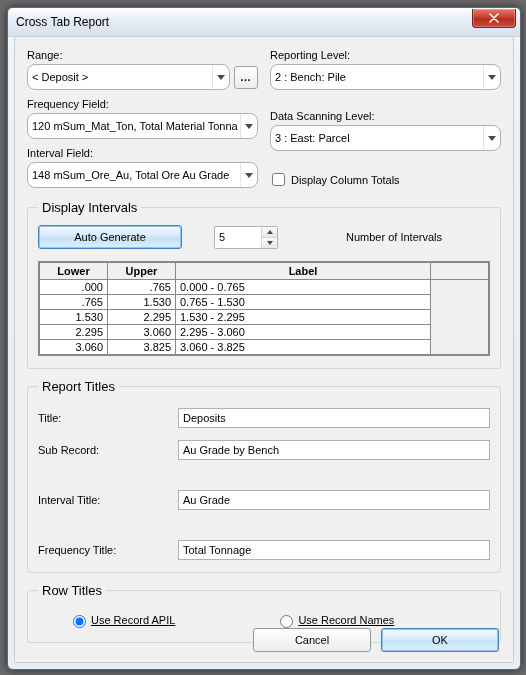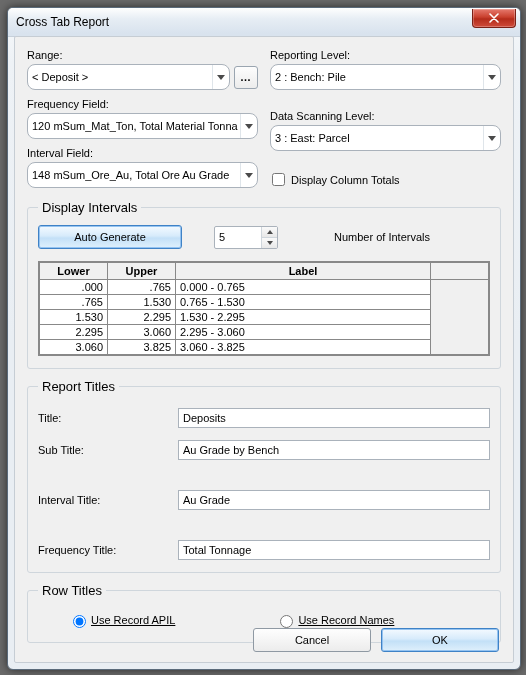--- a/index.html
+++ b/index.html
@@ -181,21 +181,21 @@
     border-left: 1px solid #cfd6dc;
   }
   .spinner .spinner-btns div {
     flex: 1;
     display: flex;
     align-items: center;
     justify-content: center;
     background: linear-gradient(#fafafa, #e8e8e8);
   }
   .spinner .spinner-btns div:first-child { border-bottom: 1px solid #cfd6dc; }
-  .num-label { margin-left: 24px; }
+  .num-label { margin-left: 36px; }
 
   .table-wrap {
     margin-top: 12px;
     border: 1px solid #888;
     background: #fff;
   }
   table.intervals {
     border-collapse: collapse;
     width: 100%;
     table-layout: fixed;
@@ -409,21 +409,21 @@
     </fieldset>
 
     <fieldset class="group">
       <legend>Report Titles</legend>
       <div class="titles-grid">
         <span>Title:</span>
         <div class="text-input">
             <span>Deposits</span>
           </div>
 
-        <span>Sub Title:</span>
+        <span>Sub Record:</span>
         <div class="text-input">
             <span>Au Grade by Bench</span>
           </div>
 
         <div class="spacer"></div>
 
         <span>Interval Title:</span>
         <div class="text-input">
             <span>Au Grade</span>
           </div>

